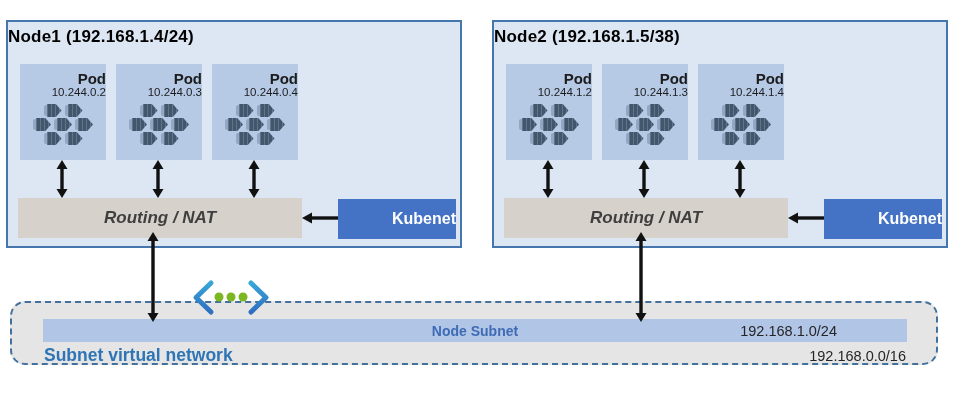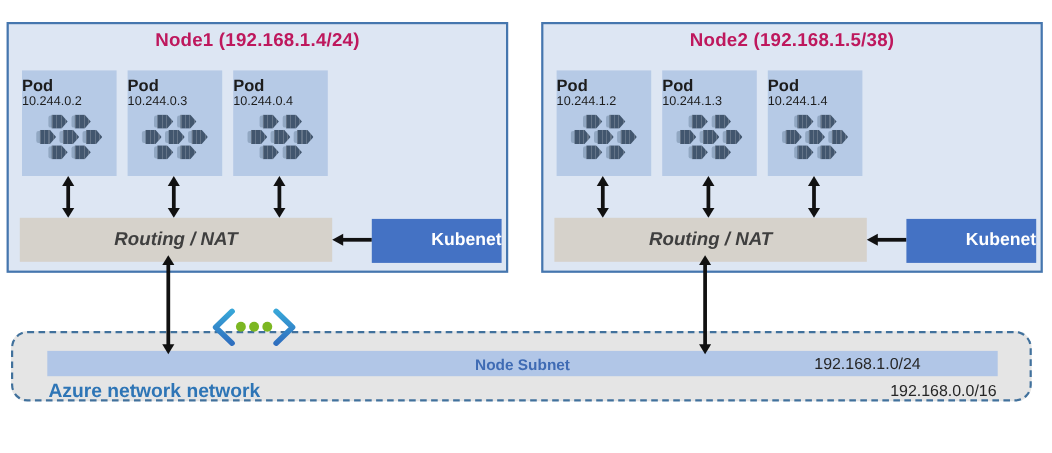--- a/index.html
+++ b/index.html
@@ -3,25 +3,25 @@
 <meta charset="utf-8">
 <style>
   html,body { margin:0; padding:0; background:#ffffff; font-family:"Liberation Sans",sans-serif; }
   .canvas { position:relative; width:956px; height:412px; background:#ffffff; overflow:hidden; }
 
   
   .node { position:absolute; top:20px; width:456px; height:228px; background:#dde6f3;
           border:2px solid #4576ae; box-sizing:border-box; }
   .node-1 { left:6px; }
   .node-2 { left:492px; }
-  .node-title { position:absolute; top:5px; left:0; right:0; text-align:center;
-                font-size:17px; font-weight:bold; color:#be185d; letter-spacing:0.2px; }
+  .node-title { position:absolute; top:5px; left:0; right:0; 
+                font-size:17px; font-weight:bold; color:#000000; letter-spacing:0.2px; }
 
   
-  .pod { position:absolute; top:42px; width:86px; height:96px; background:#b6cae6; text-align:left; }
+  .pod { position:absolute; top:42px; width:86px; height:96px; background:#b6cae6; text-align:right; }
   .pod.p1 { left:12px; } .pod.p2 { left:108px; } .pod.p3 { left:204px; }
   .pod-label { font-size:15px; font-weight:bold; color:#1c1c1c; margin-top:7px; line-height:15px; }
   .pod-ip { font-size:11.5px; color:#1c1c1c; line-height:13px; }
   .pod-icon { margin-top:5px; display:flex; flex-direction:column; align-items:center; gap:1px; }
   .prow { display:flex; gap:3px; justify-content:center; }
   .pu { position:relative; width:18px; height:13px; display:inline-block; }
   .pu i { display:block; position:absolute; }
   .pu .f { left:0; top:1px; width:6px; height:11px; background:#91a7c2; border-radius:2px; }
   .pu .b { left:3px; top:0; width:15px; height:13px; background:#42566e;
            clip-path:polygon(0 0,62% 0,100% 50%,62% 100%,0 100%);
@@ -365,21 +365,21 @@
     <div class="kubenet">
       <span>Kubenet</span>
     </div>
   </div>
 
   <div class="vnet">
     <div class="subnet-bar">
       <div class="subnet-label">Node Subnet</div>
       <div class="subnet-cidr">192.168.1.0/24</div>
     </div>
-    <div class="vnet-label">Azure network network</div>
+    <div class="vnet-label">Subnet virtual network</div>
     <div class="vnet-cidr">192.168.0.0/16</div>
   </div>
 
   <svg class="vnet-icon" width="86" height="39">
     <defs>
       <linearGradient id="vg" x1="0" y1="0" x2="0" y2="1">
         <stop offset="0" stop-color="#38a6d8"></stop>
           <stop offset="1" stop-color="#2f6fbf"></stop>
       </linearGradient>
     </defs>

